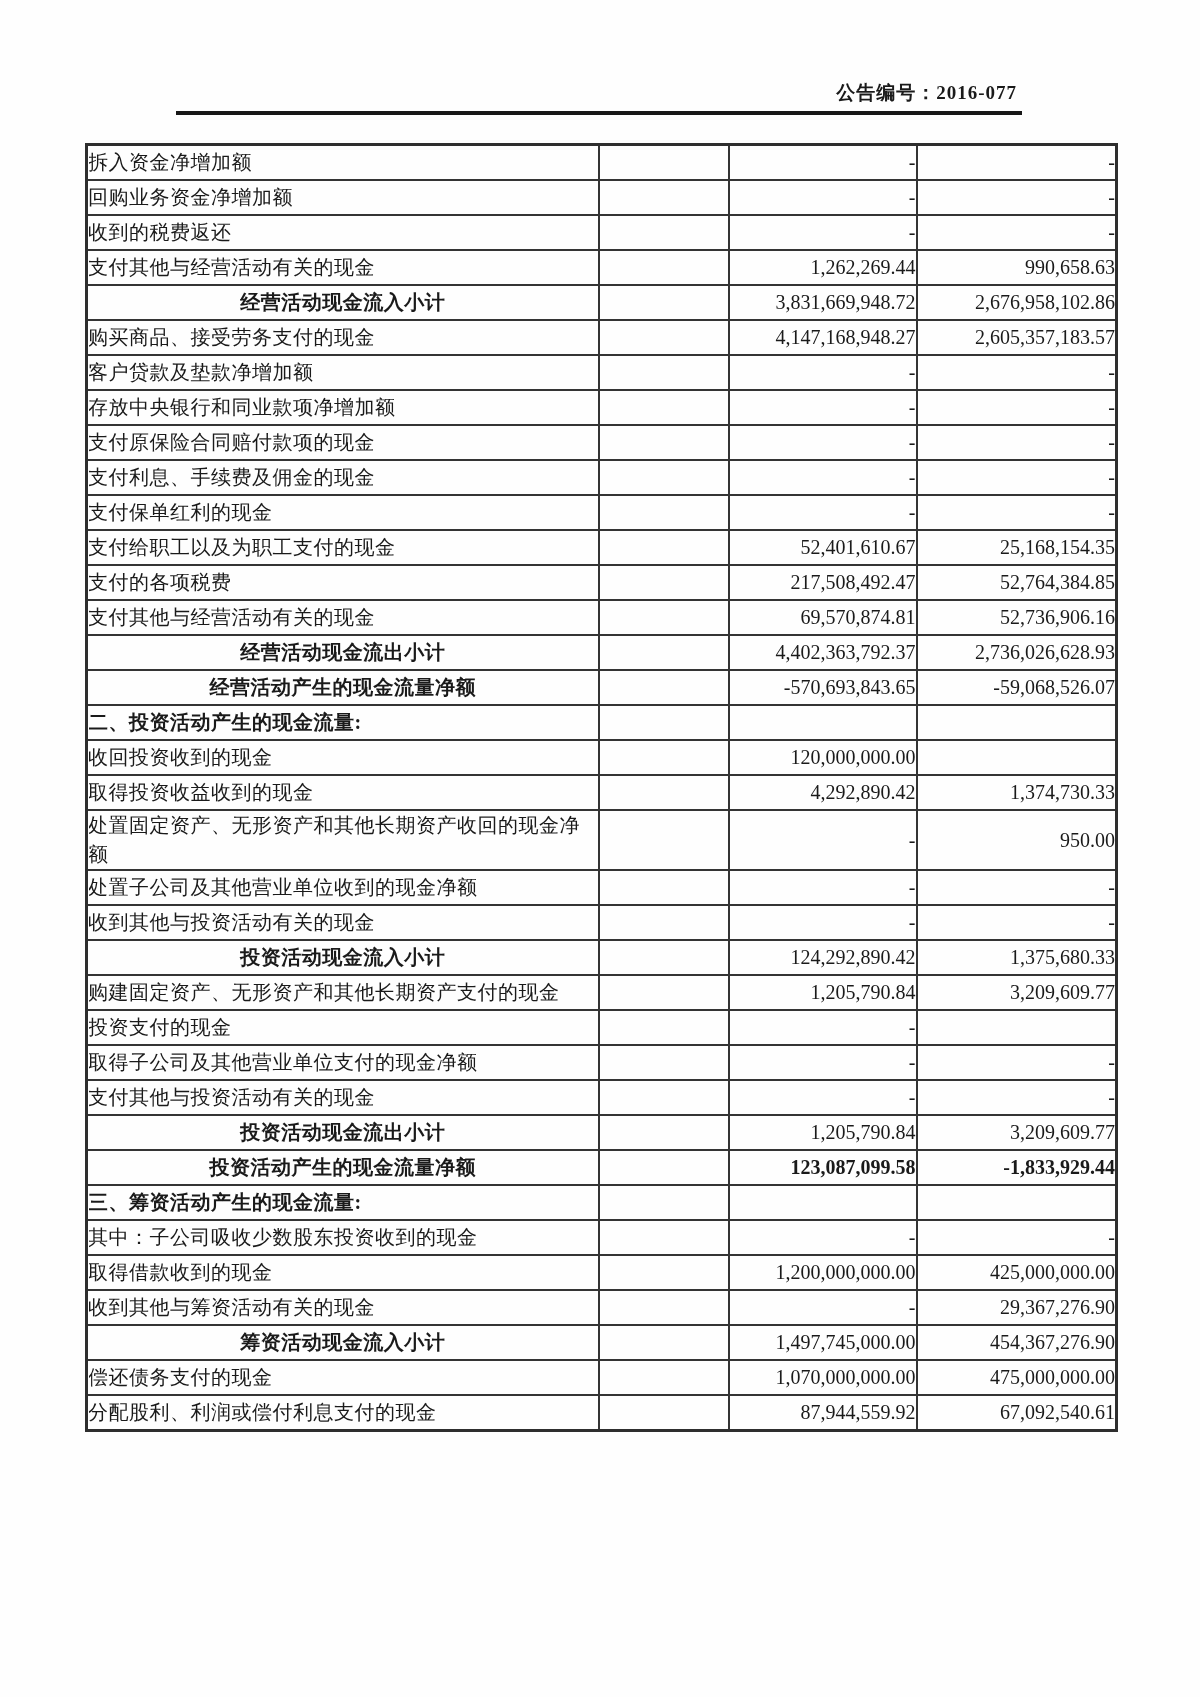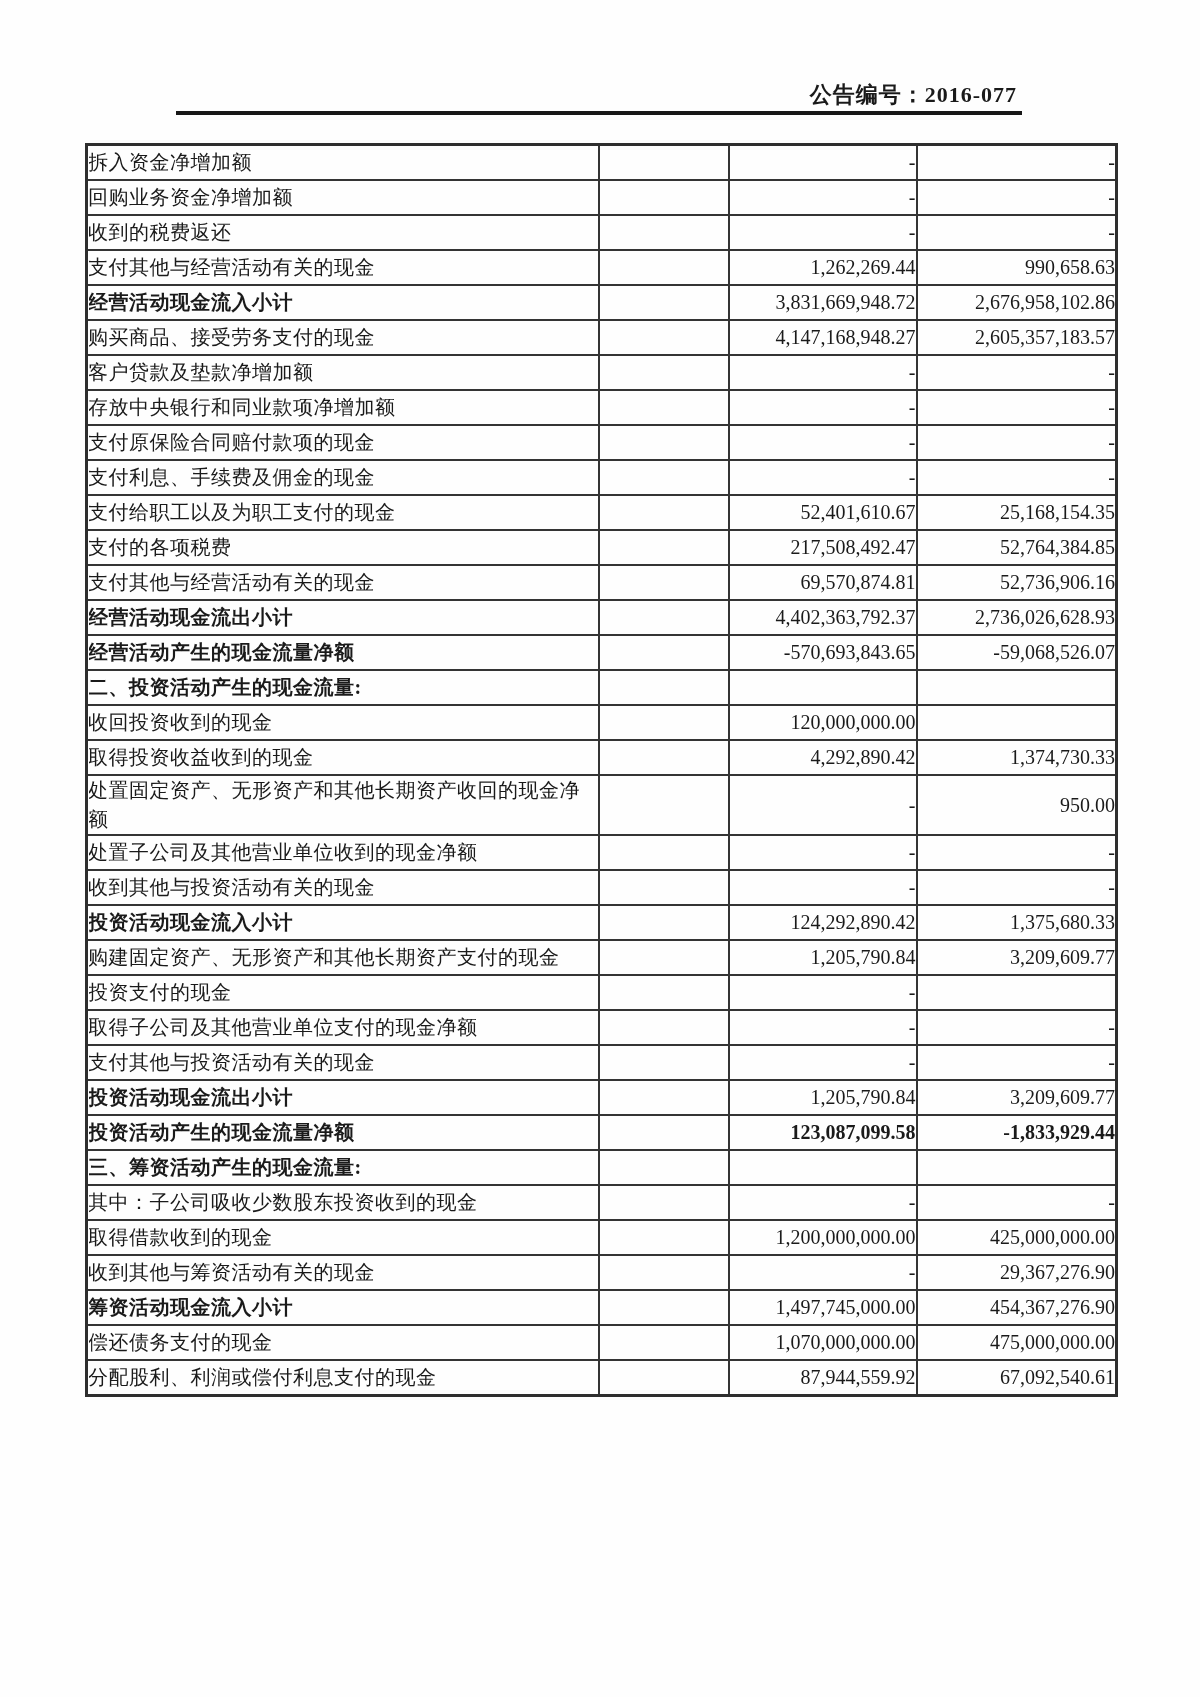--- a/index.html
+++ b/index.html
@@ -7,21 +7,21 @@
     width:1200px;height:1697px;
     background:#ffffff;
     font-family:"Liberation Serif","DejaVu Serif",serif;
     color:#1a1a1a;
     position:relative;
     overflow:hidden;
   }
   .page{position:absolute;inset:0;background:#fefefe;}
   .announcement{
     position:absolute;top:80px;right:183px;
-    font-size:22px;font-weight:bold;letter-spacing:1px;
+    font-size:19px;font-weight:bold;letter-spacing:1px;
     white-space:nowrap;
   }
   .header-rule{
     position:absolute;top:111px;left:176px;
     width:846px;height:4px;background:#171717;
   }
   table.cashflow{
     position:absolute;top:143px;left:85px;
     width:1030px;
     border-collapse:collapse;
@@ -42,20 +42,21 @@
     letter-spacing:0.5px;
     line-height:1.45;
     border-radius:8px;
   }
   td.value-cell{
     text-align:right;
     padding-right:15px;
     white-space:nowrap;
   }
   tr.subtotal td.label-cell{
+    text-align:center;
     padding-left:0;
     font-weight:bold;
   }
   tr.section td.label-cell{
     font-weight:bold;
   }
   tr.bold-values td.value-cell{
     font-weight:bold;
   }
   tr.tall td{height:58px;}
@@ -128,20 +129,26 @@
           <td class="value-cell">-</td>
           <td class="value-cell">-</td>
         </tr>
         <tr class="item">
           <td class="label-cell">支付利息、手续费及佣金的现金</td>
           <td class="blank-cell"></td>
           <td class="value-cell">-</td>
           <td class="value-cell">-</td>
         </tr>
         <tr class="item">
+          <td class="label-cell">支付保单红利的现金</td>
+          <td class="blank-cell"></td>
+          <td class="value-cell">-</td>
+          <td class="value-cell">-</td>
+        </tr>
+        <tr class="item">
           <td class="label-cell">支付给职工以及为职工支付的现金</td>
           <td class="blank-cell"></td>
           <td class="value-cell">52,401,610.67</td>
           <td class="value-cell">25,168,154.35</td>
         </tr>
         <tr class="item">
           <td class="label-cell">支付的各项税费</td>
           <td class="blank-cell"></td>
           <td class="value-cell">217,508,492.47</td>
           <td class="value-cell">52,764,384.85</td>

